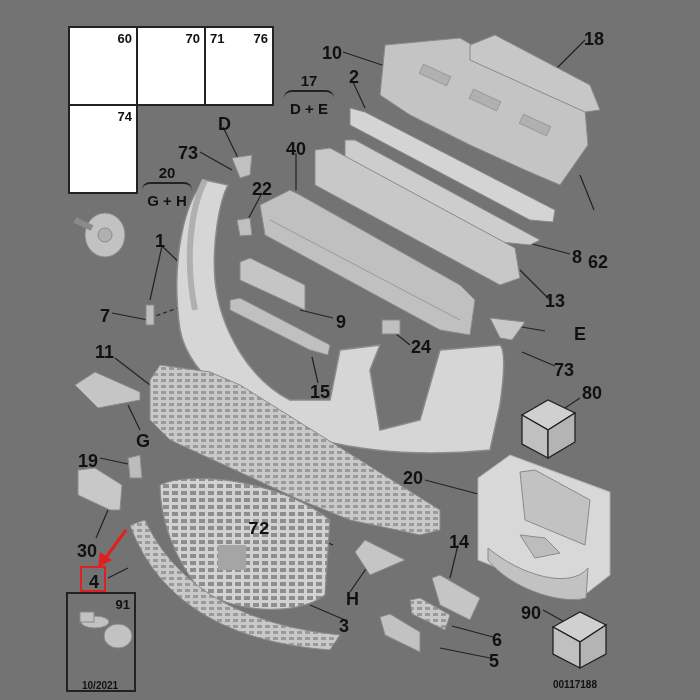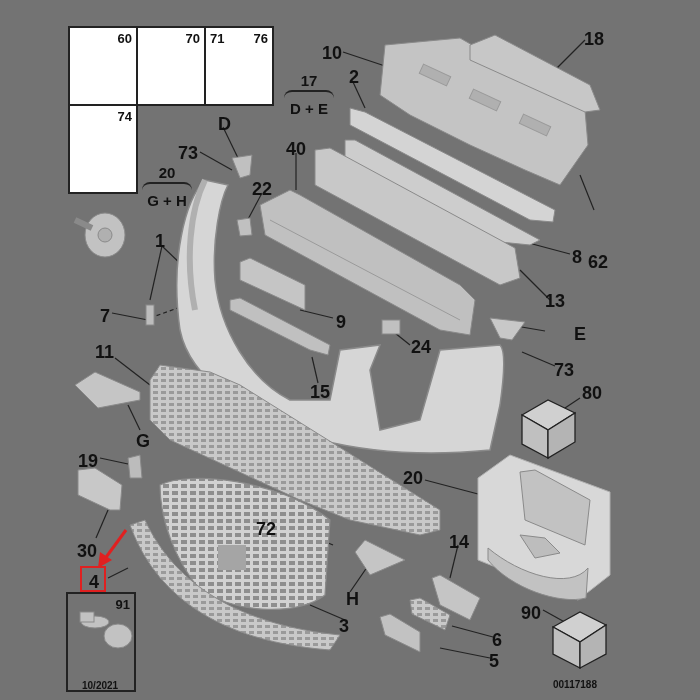--- a/index.html
+++ b/index.html
@@ -210,21 +210,21 @@
   <span class="lbl" style="left:545px;top:292px;">13</span>
   <span class="lbl" style="left:574px;top:325px;">E</span>
   <span class="lbl" style="left:411px;top:338px;">24</span>
   <span class="lbl" style="left:554px;top:361px;">73</span>
   <span class="lbl" style="left:95px;top:343px;">11</span>
   <span class="lbl" style="left:310px;top:383px;">15</span>
   <span class="lbl" style="left:582px;top:384px;">80</span>
   <span class="lbl" style="left:136px;top:432px;">G</span>
   <span class="lbl" style="left:78px;top:452px;">19</span>
   <span class="lbl" style="left:403px;top:469px;">20</span>
-  <span class="lbl" style="left:256px;top:520px;">72</span>
+  <span class="lbl" style="left:248px;top:520px;font-family:Liberation Mono, monospace;">72</span>
   <span class="lbl" style="left:77px;top:542px;">30</span>
   <span class="lbl" style="left:449px;top:533px;">14</span>
   <div class="redbox" style="left:80px;top:566px;width:26px;height:26px;">
     <span class="lbl" style="left:7px;top:5px;">4</span>
   </div>
   <span class="lbl" style="left:346px;top:590px;">H</span>
   <span class="lbl" style="left:339px;top:617px;">3</span>
   <span class="lbl" style="left:492px;top:631px;">6</span>
   <span class="lbl" style="left:521px;top:604px;">90</span>
   <span class="lbl" style="left:489px;top:652px;">5</span>

